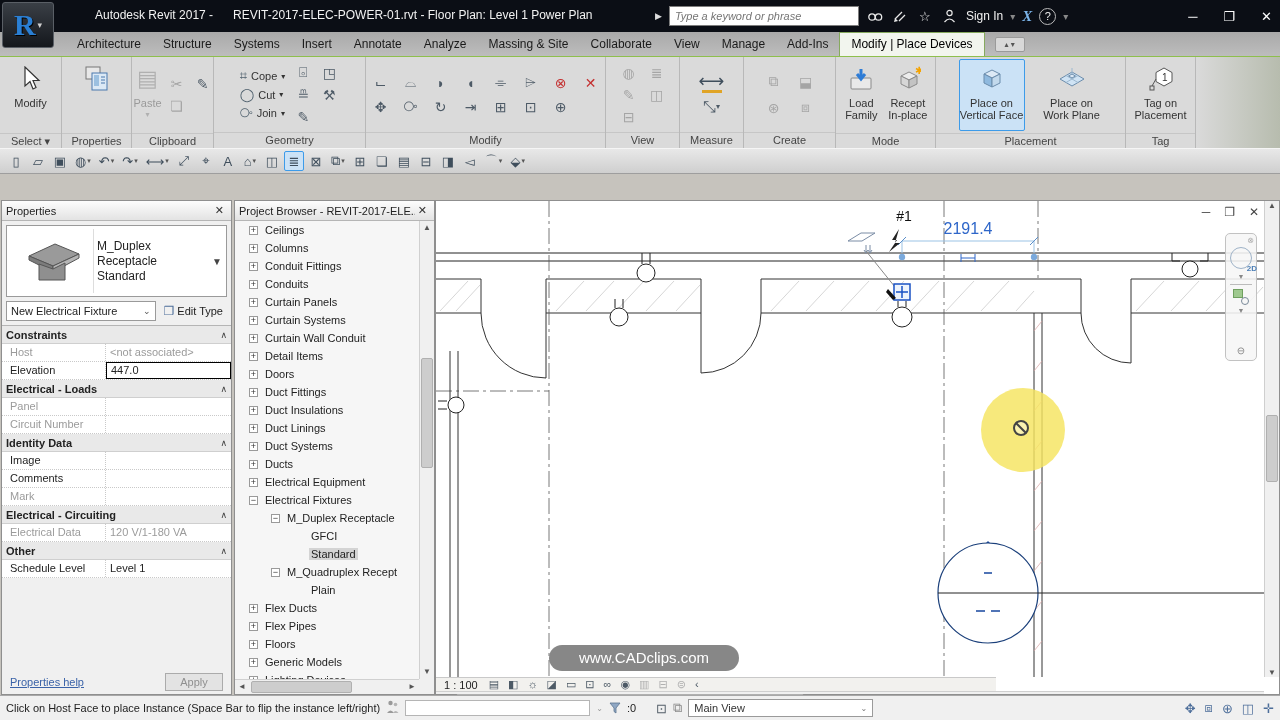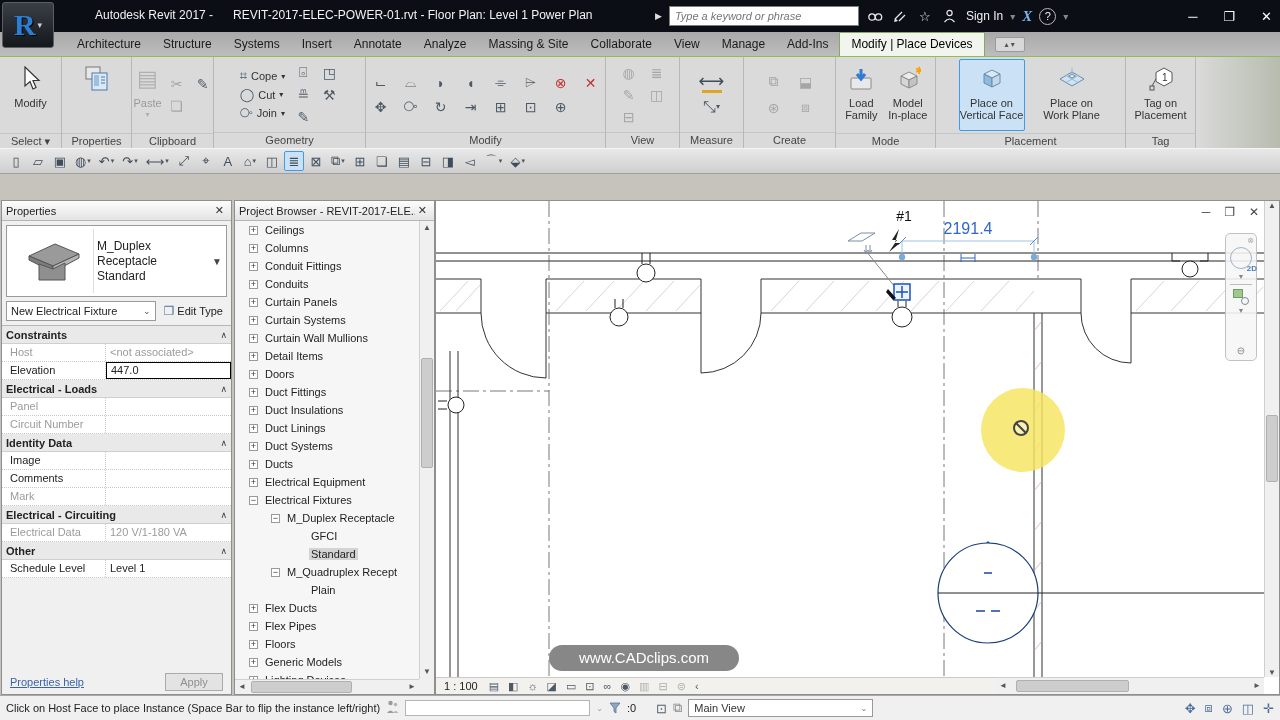--- a/index.html
+++ b/index.html
@@ -102,21 +102,21 @@
   .wheel { width:22px; height:22px; border:1.5px solid #9fb3c8; border-radius:50%; position:relative; margin-top:2px; }
   .wheel .w2d { position:absolute; right:-6px; bottom:-5px; font-size:8px; color:#4a7db5; font-weight:bold; }
   .navdd { font-size:7px; color:#888; margin-top:4px; }
   .navsep { width:22px; border-top:1px solid #bbb; margin:4px 0; }
   .zoomicon { width:16px; height:14px; position:relative; }
   .zoomicon .sq { position:absolute; left:0; top:0; width:10px; height:9px; background:#9fc98f; border:1px solid #6fa05f; }
   .zoomicon .mg { position:absolute; right:0; bottom:-2px; width:8px; height:8px; border:1.5px solid #7a8a99; border-radius:50%; }
   .nminus { font-size:10px; color:#888; margin-top:auto; margin-bottom:4px; }
   .canv-vscroll { position:absolute; top:0; right:0; width:15px; bottom:17px; background:#f0f0f0; border-left:1px solid #cfcfcf; }
   .canv-vscroll .thumb { position:absolute; left:1px; width:12px; top:45%; height:14%; background:#cdcdcd; border:1px solid #b0b0b0; border-radius:2px; }
-  .bottombar { position:absolute; left:0; right:15px; bottom:0; height:17px; display:flex; }
+  .bottombar { position:absolute; left:0; right:15px; bottom:0; height:17px; display:flex;flex-direction:column; }
   .vcb { width:560px; background:#f2f1ee; border-top:1px solid #c9c9c9; display:flex; align-items:center; gap:7px; padding:0 8px; }
   .vcb .scale { font-size:11px; color:#222; margin-right:4px; }
   .vcbicon { font-size:11px; color:#4d5a66; }
   .vcbicon.gray { color:#b0b0b0; }
   .canv-hscroll { flex:1; position:relative; background:#f0f0f0; border-top:1px solid #cfcfcf; }
   .canv-hscroll .arr { position:absolute; top:1px; width:14px; height:14px; font-size:8px; color:#555; text-align:center; line-height:14px; }
   .canv-hscroll .thumb { position:absolute; top:2px; left:20px; width:42%; height:12px; background:#cdcdcd; border:1px solid #b0b0b0; border-radius:2px; }
 
   
   .statusbar { position:absolute; left:0; bottom:0; width:1280px; height:25px; background:#f0f0f0; border-top:1px solid #a8a8a8; display:flex; align-items:center; padding:0 6px; gap:6px; font-size:11px; color:#222; }
@@ -345,21 +345,21 @@
         </div>
         <div class="bigbtn" style="width:50px">
           <span class="bico">
             <svg width="26" height="26" viewBox="0 0 26 26">
                 <path d="M6 10 l8 -4 8 4 -8 4 z" fill="#ececec" stroke="#8a8a8a"></path>
                 <path d="M6 10 v8 l8 4 v-8 z" fill="#d6d6d6" stroke="#8a8a8a"></path>
                 <path d="M22 10 v8 l-8 4 v-8 z" fill="#c3c3c3" stroke="#8a8a8a"></path>
                 <text x="20" y="8" font-size="10" fill="#f5a300">✱</text>
               </svg>
           </span>
-          <span>Model In-place</span>
+          <span>Recept In-place</span>
         </div>
       </div>
       <div class="plabel">Mode</div>
     </div>
 
     <div class="rpanel" style="width:190px">
       <div class="content" style="gap:16px">
         <div class="bigbtn sel" style="width:66px">
           <span class="bico">
             <svg width="26" height="26" viewBox="0 0 26 26">
@@ -546,21 +546,21 @@
         <div class="titem" style="padding-left: 14px;">
           <span class="texp">+</span>
           <span class="tlabel">Curtain Panels</span>
         </div>
         <div class="titem" style="padding-left: 14px;">
           <span class="texp">+</span>
           <span class="tlabel">Curtain Systems</span>
         </div>
         <div class="titem" style="padding-left: 14px;">
           <span class="texp">+</span>
-          <span class="tlabel">Curtain Wall Mullions</span>
+          <span class="tlabel">Curtain Wall Conduit</span>
         </div>
         <div class="titem" style="padding-left: 14px;">
           <span class="texp">+</span>
           <span class="tlabel">Detail Items</span>
         </div>
         <div class="titem" style="padding-left: 14px;">
           <span class="texp">+</span>
           <span class="tlabel">Doors</span>
         </div>
         <div class="titem" style="padding-left: 14px;">

